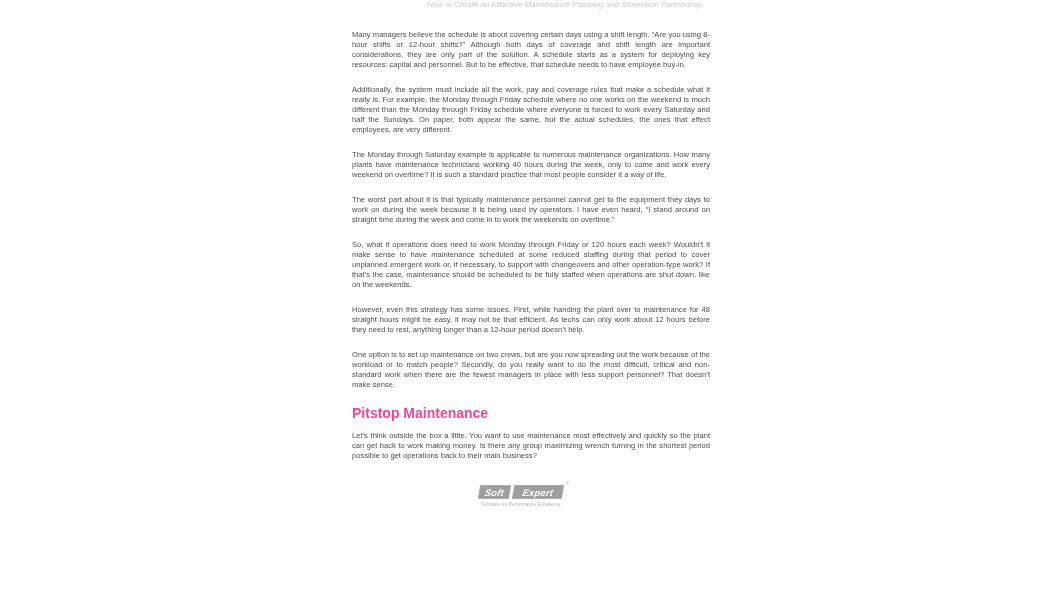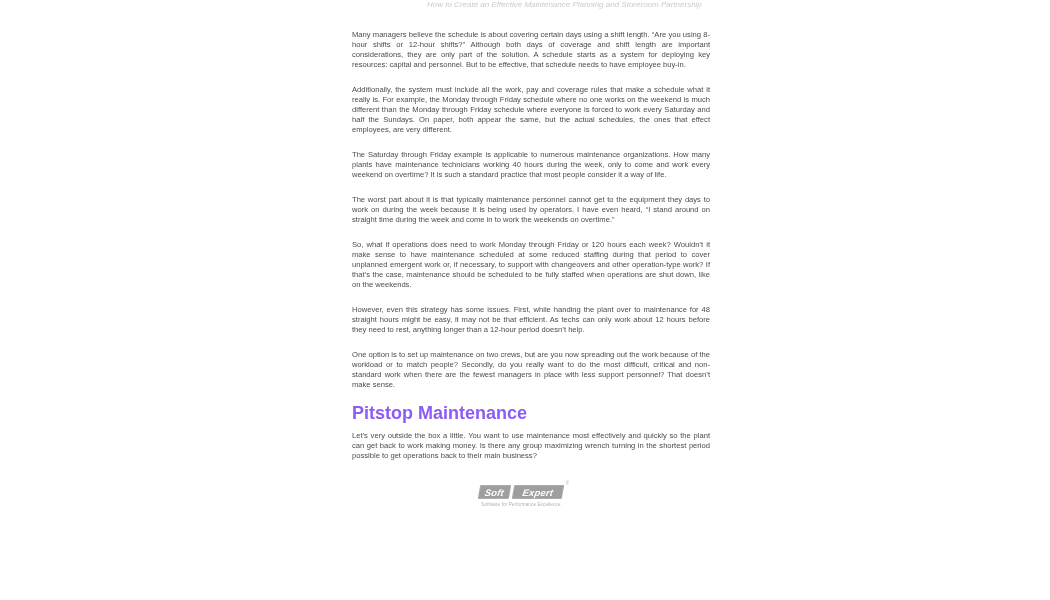--- a/index.html
+++ b/index.html
@@ -26,24 +26,24 @@
   }
   .content p {
     margin: 0 0 15px 0;
     font-size: 7.6px;
     line-height: 10px;
     text-align: justify;
     color: #4c4c4c;
   }
   .section-heading {
     margin: 6px 0 10px 0;
-    font-size: 18px;
+    font-size: 14px;
     line-height: 16px;
     font-weight: bold;
-    color: #8b5cf6;
+    color: #ec4899;
   }
   .logo-block {
     margin: 24px 0 0 126px;
     width: 86px;
     text-align: center;
   }
   .logo-row {
     position: relative;
     display: flex;
     gap: 3px;
@@ -83,29 +83,29 @@
   }
 </style>
 </head>
 <body>
 
 <div class="running-header">How to Create an Effective Maintenance Planning and Storeroom Partnership</div>
 
 <div class="content">
   <p>Many managers believe the schedule is about covering certain days using a shift length. “Are you using 8-hour shifts or 12-hour shifts?” Although both days of coverage and shift length are important considerations, they are only part of the solution. A schedule starts as a system for deploying key resources: capital and personnel. But to be effective, that schedule needs to have employee buy-in.</p>
   <p>Additionally, the system must include all the work, pay and coverage rules that make a schedule what it really is. For example, the Monday through Friday schedule where no one works on the weekend is much different than the Monday through Friday schedule where everyone is forced to work every Saturday and half the Sundays. On paper, both appear the same, but the actual schedules, the ones that effect employees, are very different.</p>
-  <p>The Saturday through Friday example is applicable to numerous maintenance organizations. How many plants have maintenance technicians working 40 hours during the week, only to come and work every weekend on overtime? It is such a standard practice that most people consider it a way of life.</p>
+  <p>The Monday through Saturday example is applicable to numerous maintenance organizations. How many plants have maintenance technicians working 40 hours during the week, only to come and work every weekend on overtime? It is such a standard practice that most people consider it a way of life.</p>
   <p>The worst part about it is that typically maintenance personnel cannot get to the equipment they days to work on during the week because it is being used by operators. I have even heard, “I stand around on straight time during the week and come in to work the weekends on overtime.”</p>
   <p>So, what if operations does need to work Monday through Friday or 120 hours each week? Wouldn’t it make sense to have maintenance scheduled at some reduced staffing during that period to cover unplanned emergent work or, if necessary, to support with changeovers and other operation-type work? If that’s the case, maintenance should be scheduled to be fully staffed when operations are shut down, like on the weekends.</p>
   <p>However, even this strategy has some issues. First, while handing the plant over to maintenance for 48 straight hours might be easy, it may not be that efficient. As techs can only work about 12 hours before they need to rest, anything longer than a 12-hour period doesn’t help.</p>
   <p>One option is to set up maintenance on two crews, but are you now spreading out the work because of the workload or to match people? Secondly, do you really want to do the most difficult, critical and non-standard work when there are the fewest managers in place with less support personnel? That doesn’t make sense.</p>
 
   <h2 class="section-heading">Pitstop Maintenance</h2>
 
-  <p>Let’s very outside the box a little. You want to use maintenance most effectively and quickly so the plant can get back to work making money. Is there any group maximizing wrench turning in the shortest period possible to get operations back to their main business?</p>
+  <p>Let’s think outside the box a little. You want to use maintenance most effectively and quickly so the plant can get back to work making money. Is there any group maximizing wrench turning in the shortest period possible to get operations back to their main business?</p>
 
   <div class="logo-block">
     <div class="logo-row">
       <span class="logo-box logo-soft">
         <span class="logo-word">Soft</span>
       </span>
       <span class="logo-box logo-expert">
         <span class="logo-word">Expert</span>
       </span>
       <span class="logo-reg">®</span>

